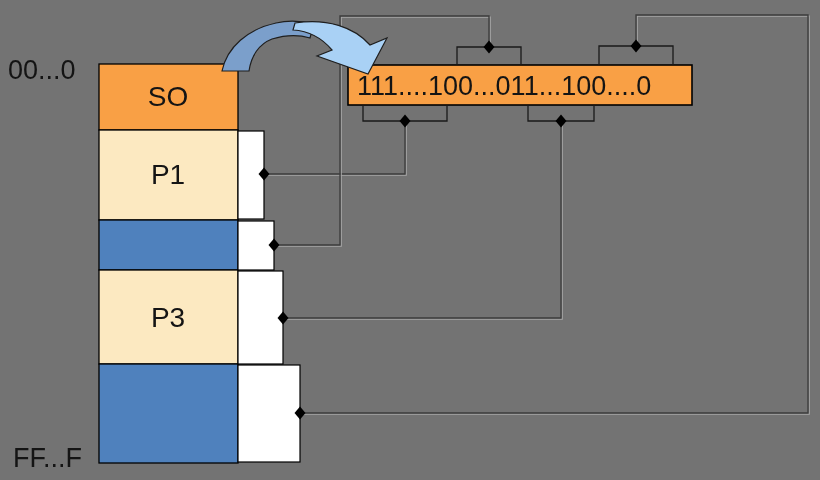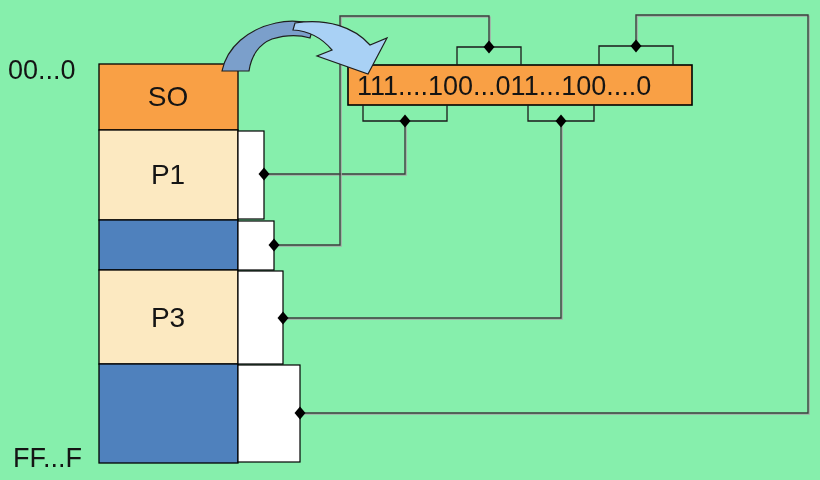--- a/index.html
+++ b/index.html
@@ -1,16 +1,16 @@
 <!DOCTYPE html>
 <html><head>
 <meta charset="utf-8">
 <style>
   html,body{margin:0;padding:0;background:#fff;}
-  .stage{position:relative;width:820px;height:480px;background:#86efac;overflow:hidden;
+  .stage{position:relative;width:820px;height:480px;background:#737373;overflow:hidden;
          font-family:"Liberation Sans",sans-serif;}
   svg{display:block;}
   .seg{stroke:#000;stroke-width:1.3;}
   .seg-orange{fill:var(--c-orange);}
   .seg-cream{fill:var(--c-cream);}
   .seg-blue{fill:var(--c-blue);}
   .stepbox{fill:#ffffff;stroke:#000;stroke-width:1.2;}
   .bar{fill:var(--c-orange);stroke:#000;stroke-width:1.6;}
   .staple{fill:none;stroke:#1a1a1a;stroke-width:1.3;}
   .route{fill:none;stroke:#3d3d3d;stroke-width:1.4;}

